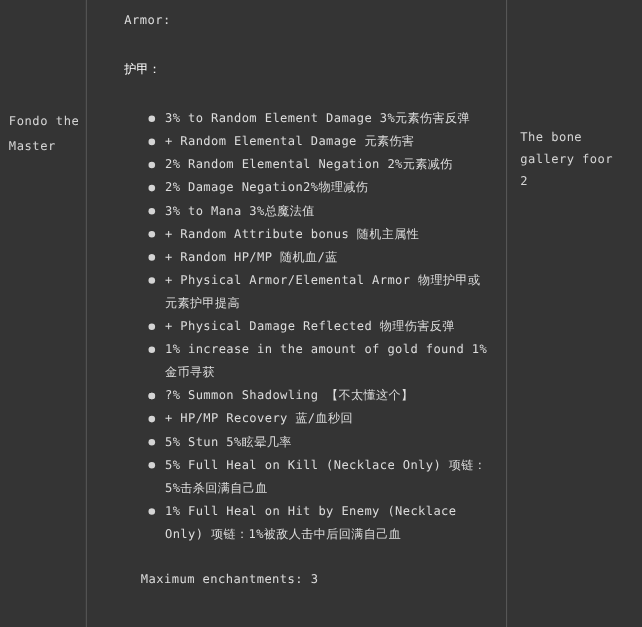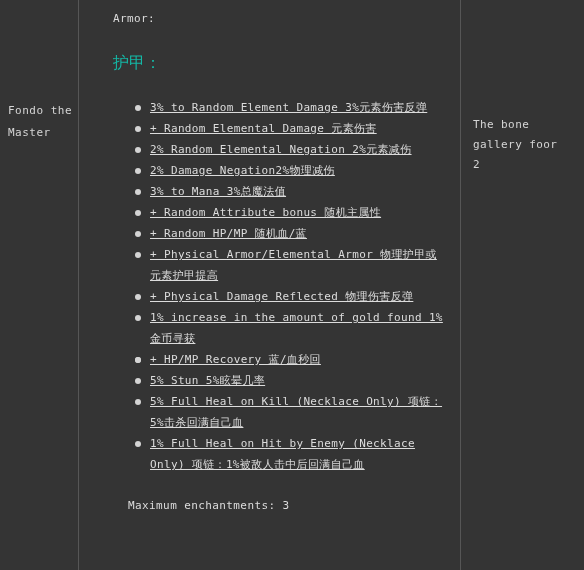--- a/index.html
+++ b/index.html
@@ -66,41 +66,40 @@
   }
 
   .para-en {
     font-size: 11px;
     line-height: 16px;
     color: #dcdcdc;
     margin: 3px 0 0 0;
     letter-spacing: 0.4px;
   }
   .para-cn {
-    font-size: 16px;
+    font-size: 11px;
     line-height: 16px;
-    color: #14b8a6;
+    color: #ffffff;
     margin: 28px 0 0 0;
   }
 
   .affix-list {
     list-style: none;
     margin: 26px 0 0 0;
     padding: 0 12px 0 22px;
   }
   .affix-item {
     position: relative;
     font-size: 11px;
     line-height: 21px;
     color: #dcdcdc;
     margin: 0 0 0 0;
     padding-left: 15px;
     letter-spacing: 0.35px;
     word-break: break-word;
-    text-decoration: underline;
   }
   .affix-item .bullet {
     position: absolute;
     left: 0;
     top: 8px;
     width: 6px;
     height: 6px;
     border-radius: 50%;
     background: #d4d4d4;
     display: block;
@@ -190,20 +189,24 @@
       </li>
       <li class="affix-item">
         <span class="bullet"></span>
         <span>1% increase in the amount of gold found 1%金币寻获</span>
       </li>
       <li class="affix-item">
         <span class="bullet"></span>
       </li>
       <li class="affix-item">
         <span class="bullet"></span>
+        <span>?% Summon Shadowling 【不太懂这个】</span>
+      </li>
+      <li class="affix-item">
+        <span class="bullet"></span>
         <span>+ HP/MP Recovery 蓝/血秒回</span>
       </li>
       <li class="affix-item">
         <span class="bullet"></span>
         <span>5% Stun 5%眩晕几率</span>
       </li>
       <li class="affix-item">
         <span class="bullet"></span>
         <span>5% Full Heal on Kill (Necklace Only) 项链： 5%击杀回满自己血</span>
       </li>

